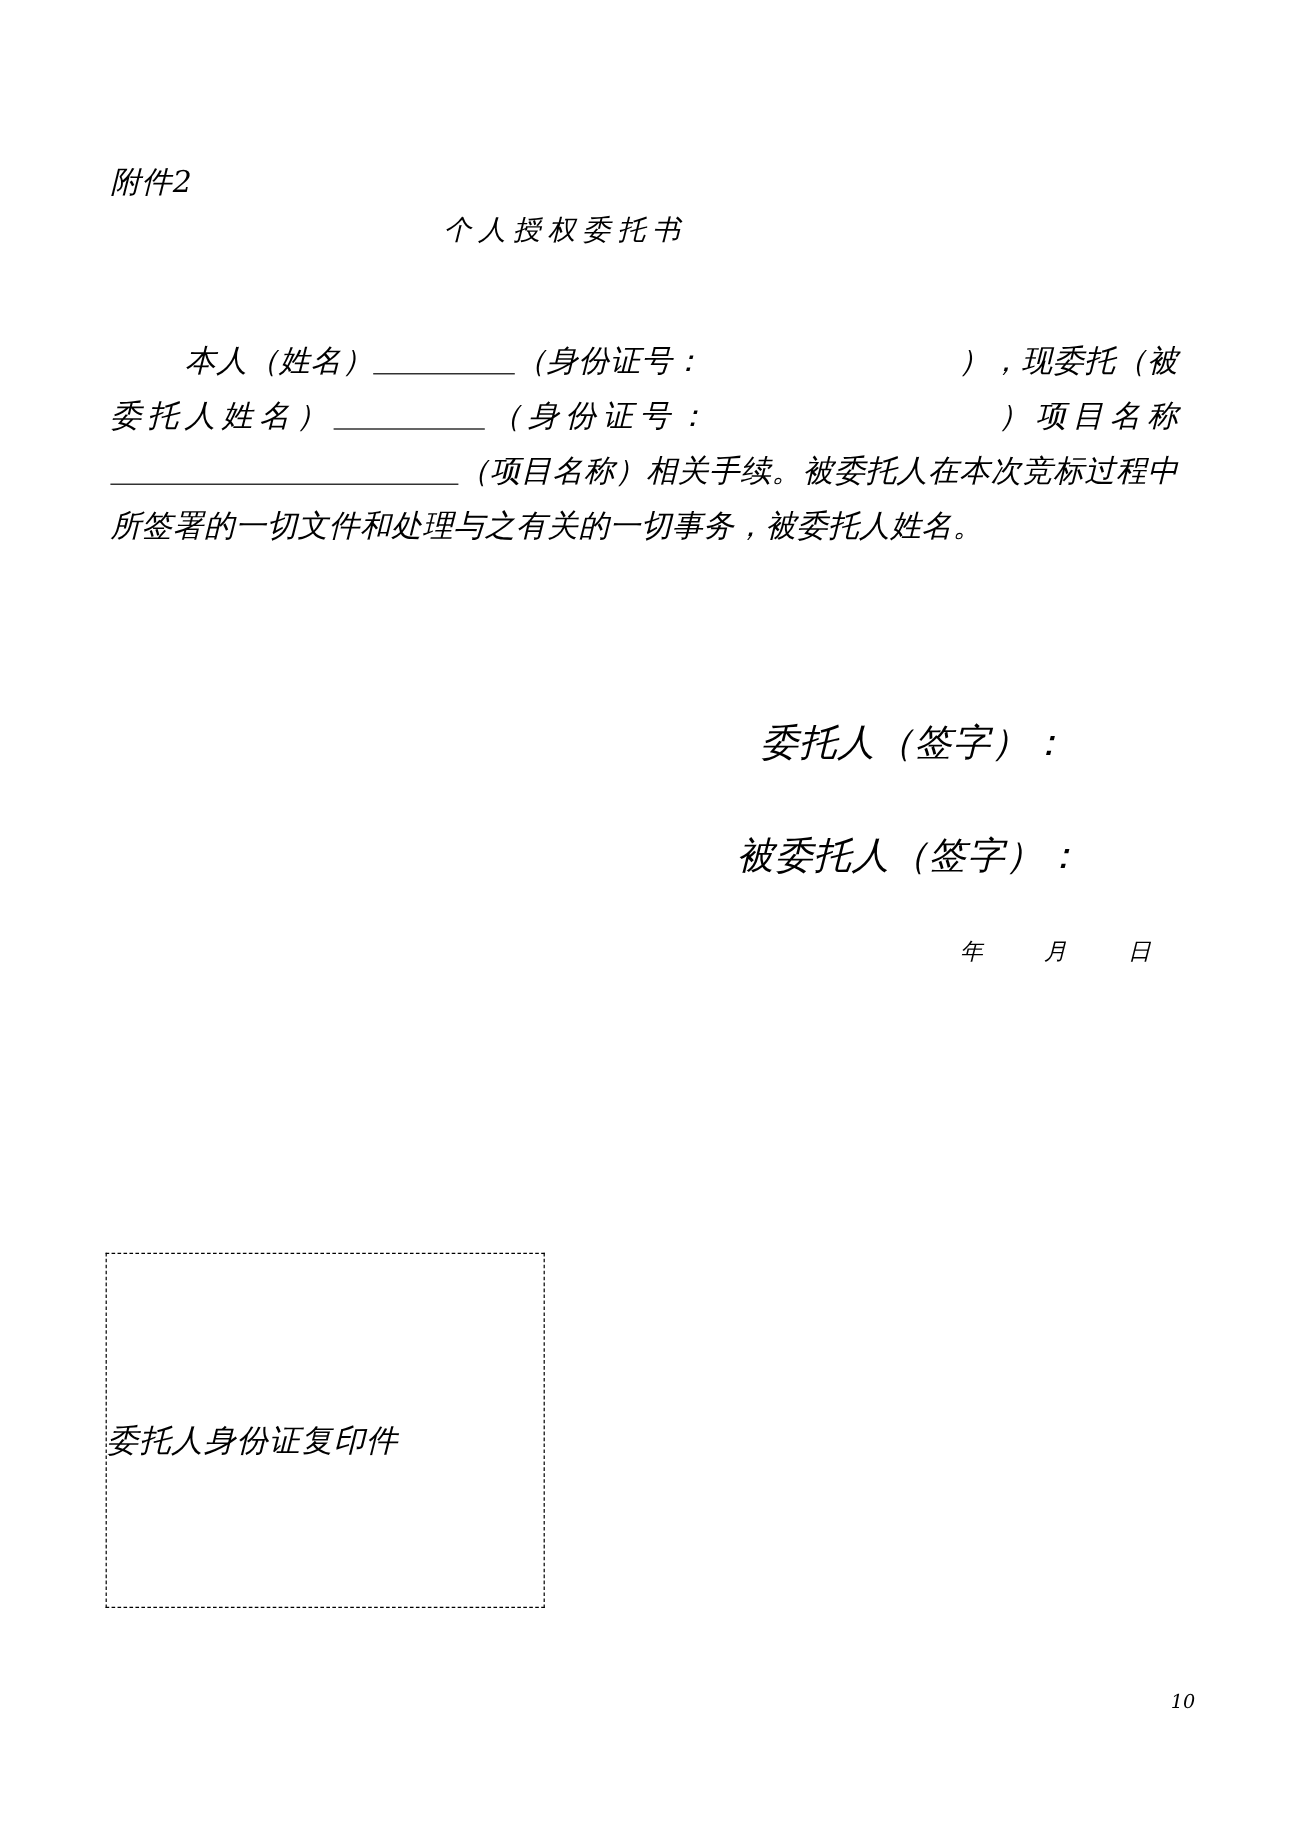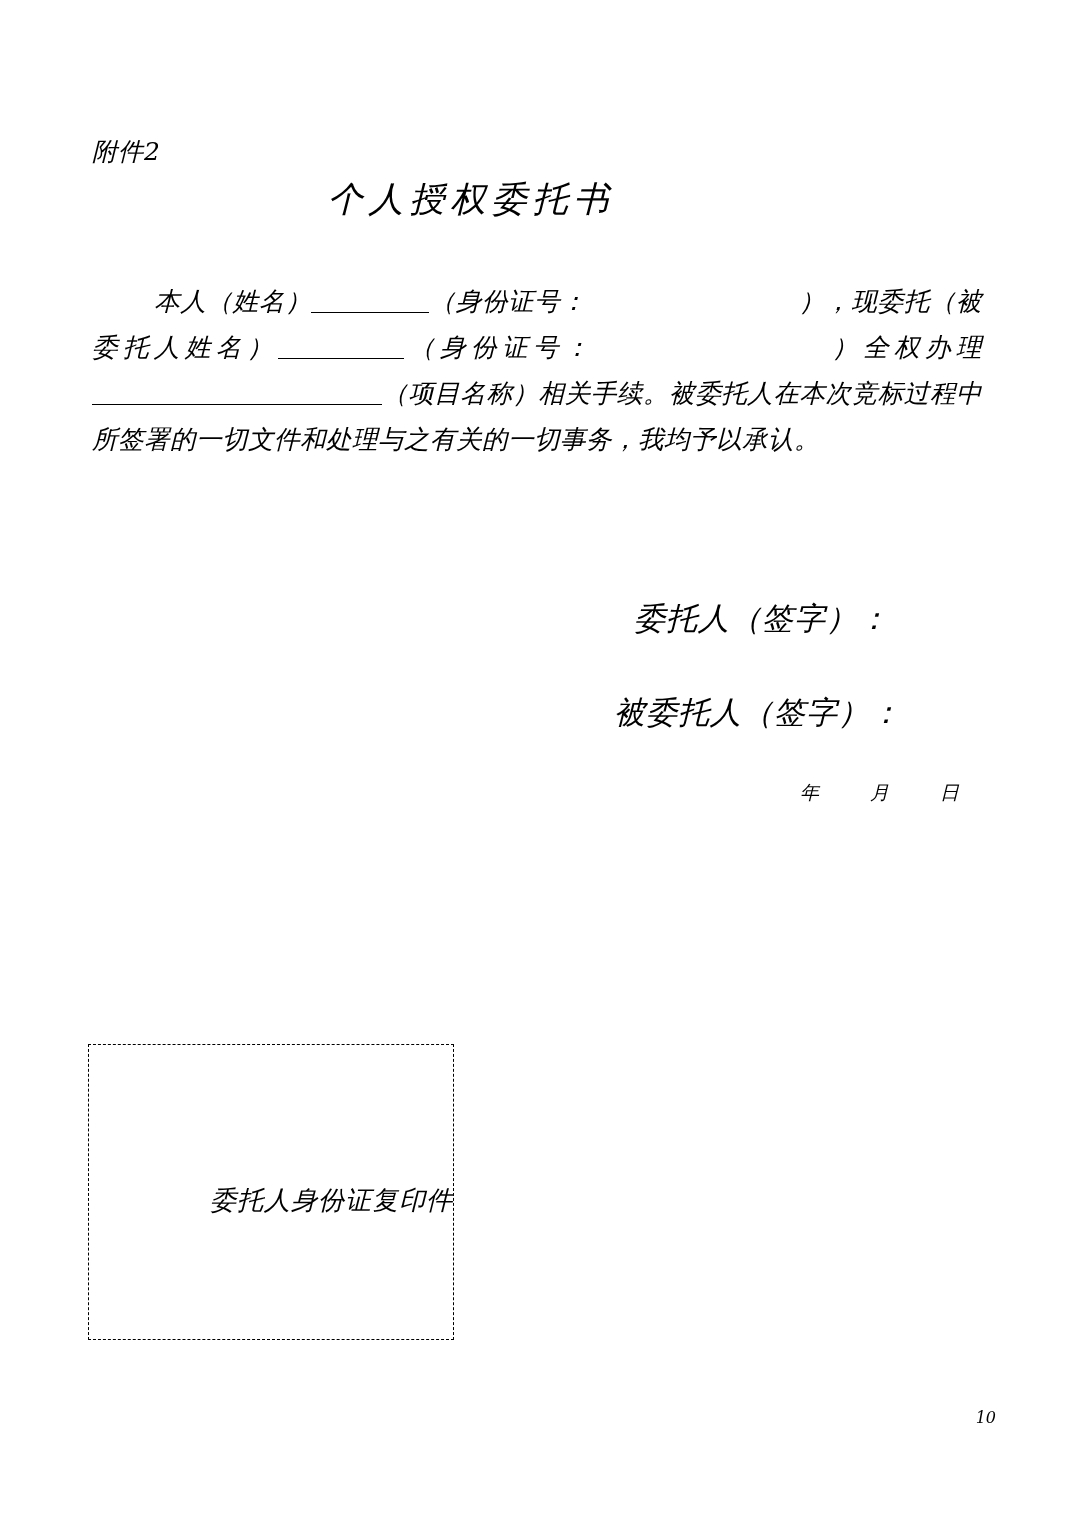--- a/index.html
+++ b/index.html
@@ -30,21 +30,21 @@
     font-size: 25px;
     letter-spacing: 1px;
     white-space: nowrap;
   }
   .doc-title {
     position: absolute;
     left: 0;
     top: 176px;
     width: 942px;
     text-align: center;
-    font-size: 35px;
+    font-size: 23px;
     letter-spacing: 6px;
     white-space: nowrap;
   }
   .body-text {
     position: absolute;
     left: 92px;
     top: 278px;
     width: 890px;
     font-size: 25.5px;
     line-height: 46px;
@@ -97,21 +97,21 @@
     font-size: 19px;
     white-space: nowrap;
   }
   .date-line span.d { display: inline-block; width: 70px; }
   .id-box {
     position: absolute;
     border: 1px dashed #000;
     box-sizing: border-box;
     display: flex;
     align-items: center;
-    justify-content: flex-end;
+    justify-content: flex-start;
   }
   .id-box-left {
     left: 88px;
     top: 1044px;
     width: 366px;
     height: 296px;
   }
   .id-box-right {
     left: 628px;
     top: 1044px;
@@ -133,21 +133,21 @@
 </head>
 <body>
 
 <div class="page">
 
   <div class="attachment-label">附件2</div>
 
   <div class="doc-title">个人授权委托书</div>
 
   <div class="body-text">
-    <span class="indent"></span><span>本人（姓名）</span><span class="blank-short"></span><span>（身份证号：</span><span class="gap-id"></span><span>），现委托（被委托人姓名）</span><span class="blank-med"></span><span>（身份证号：</span><span class="gap-id2"></span><span>）全权办理</span><span class="blank-long"></span><span>（项目名称）相关手续。被委托人在本次竞标过程中所签署的一切文件和处理与之有关的一切事务，我均予以承认。</span>
+    <span class="indent"></span><span>本人（姓名）</span><span class="blank-short"></span><span>（身份证号：</span><span class="gap-id"></span><span>），现委托（被委托人姓名）</span><span class="blank-med"></span><span>（身份证号：</span><span class="gap-id2"></span><span>）项目名称</span><span class="blank-long"></span><span>（项目名称）相关手续。被委托人在本次竞标过程中所签署的一切文件和处理与之有关的一切事务，被委托人姓名。</span>
   </div>
 
   <div class="sig-block sig-1">委托人（签字）：</div>
 
   <div class="sig-block sig-2">被委托人（签字）：</div>
 
   <div class="date-line">
     <span class="d">年</span><span class="d">月</span><span>日</span>
   </div>
 

